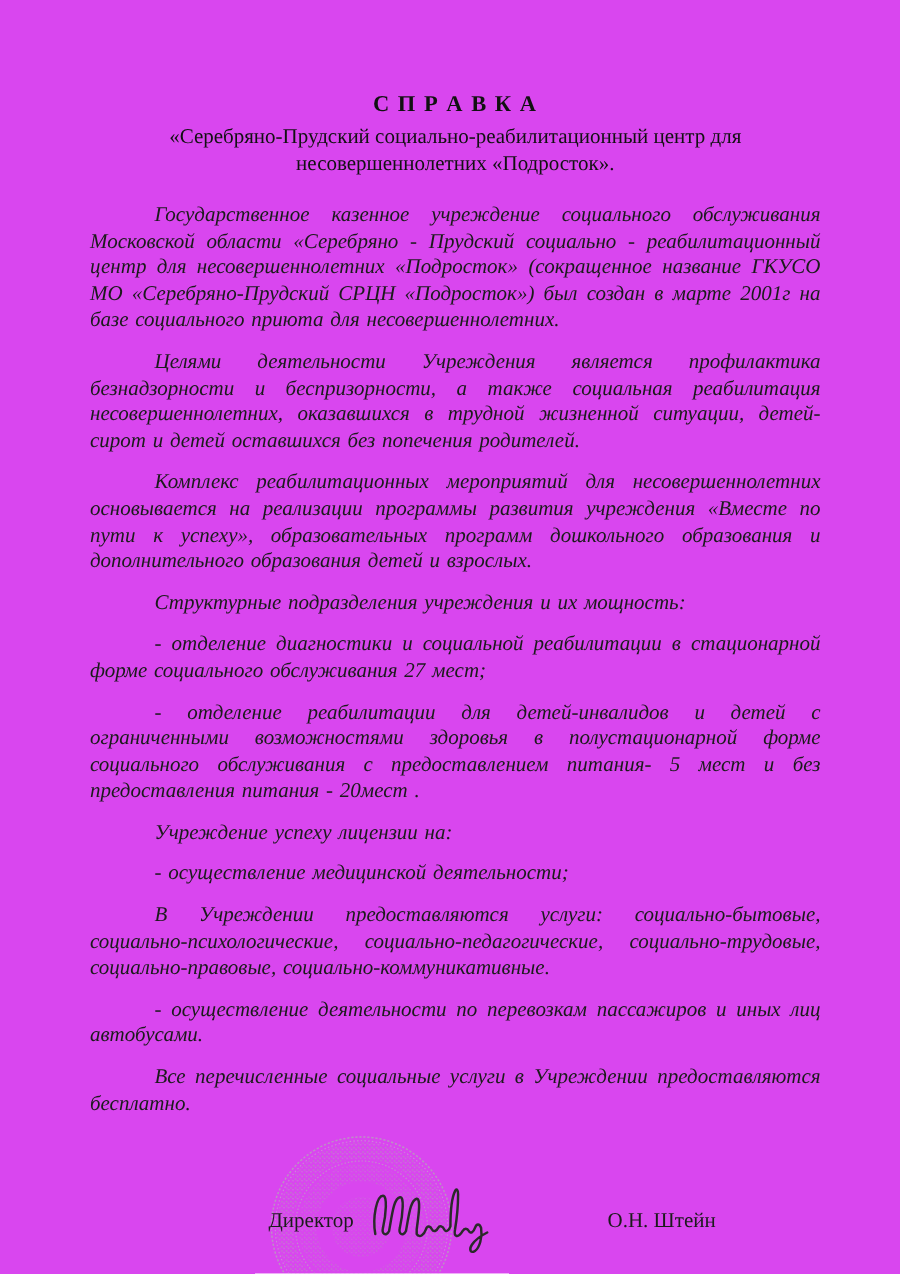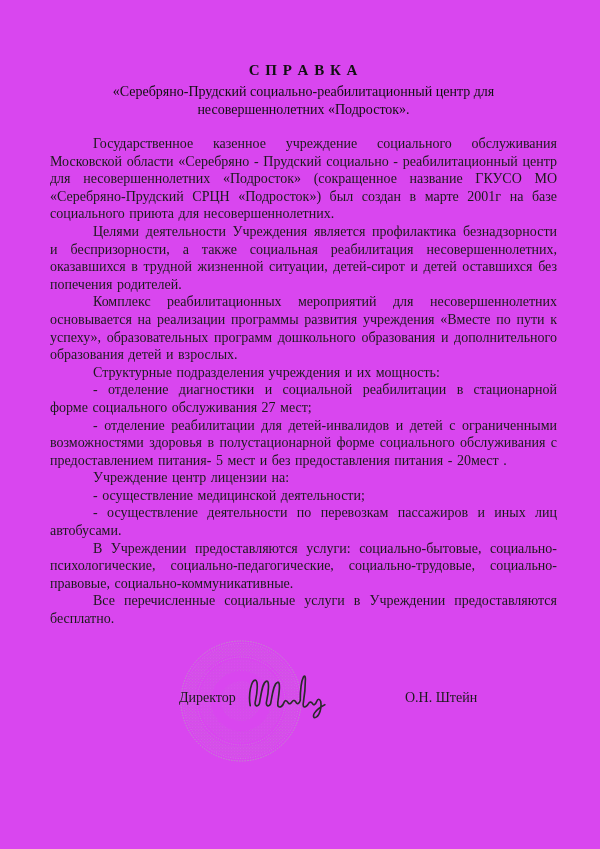--- a/index.html
+++ b/index.html
@@ -34,26 +34,27 @@
     max-width: 432px;
     font-size: 14px;
     font-weight: normal;
     line-height: 18px;
     color: #111111;
   }
   .doc-body {
     margin-top: 16px;
   }
   .doc-body p.para {
-    margin: 0;
+    margin: 10px;
     font-size: 14px;
     line-height: 17.6px;
     text-align: justify;
     text-indent: 43px;
     word-spacing: 1px;
+    font-style: italic;
   }
   .sig-row {
     position: relative;
     height: 140px;
     margin-top: 30px;
     font-size: 14px;
   }
   .sig-role {
     position: absolute;
     left: 85px;
@@ -91,24 +92,24 @@
     <div class="doc-subtitle">«Серебряно-Прудский социально-реабилитационный центр для несовершеннолетних «Подросток».</div>
   </div>
 
   <div class="doc-body">
       <p class="para">Государственное казенное учреждение социального обслуживания Московской области «Серебряно - Прудский социально - реабилитационный центр для несовершеннолетних «Подросток» (сокращенное название ГКУСО МО «Серебряно-Прудский СРЦН «Подросток») был создан в марте 2001г на базе социального приюта для несовершеннолетних.</p>
       <p class="para">Целями деятельности Учреждения является профилактика безнадзорности и беспризорности, а также социальная реабилитация несовершеннолетних, оказавшихся в трудной жизненной ситуации, детей-сирот и детей оставшихся без попечения родителей.</p>
       <p class="para">Комплекс реабилитационных мероприятий для несовершеннолетних основывается на реализации программы развития учреждения «Вместе по пути к успеху», образовательных программ дошкольного образования и дополнительного образования детей и взрослых.</p>
       <p class="para">Структурные подразделения учреждения и их мощность:</p>
       <p class="para">- отделение диагностики и социальной реабилитации в стационарной форме социального обслуживания 27 мест;</p>
       <p class="para">- отделение реабилитации для детей-инвалидов и детей с ограниченными возможностями здоровья в полустационарной форме социального обслуживания с предоставлением питания- 5 мест и без предоставления питания - 20мест .</p>
-      <p class="para">Учреждение центр лицензии на:</p>
+      <p class="para">Учреждение успеху лицензии на:</p>
       <p class="para">- осуществление медицинской деятельности;</p>
+      <p class="para">В Учреждении предоставляются услуги: социально-бытовые, социально-психологические, социально-педагогические, социально-трудовые, социально-правовые, социально-коммуникативные.</p>
       <p class="para">- осуществление деятельности по перевозкам пассажиров и иных лиц автобусами.</p>
-      <p class="para">В Учреждении предоставляются услуги: социально-бытовые, социально-психологические, социально-педагогические, социально-трудовые, социально-правовые, социально-коммуникативные.</p>
       <p class="para">Все перечисленные социальные услуги в Учреждении предоставляются бесплатно.</p>
     </div>
 
   <div class="sig-row">
 
     <span class="stamp-wrap">
       <svg width="126" height="126" viewBox="0 0 126 126" xmlns="http://www.w3.org/2000/svg">
         <defs>
           <pattern id="sp" width="3" height="3" patternUnits="userSpaceOnUse">
             <circle cx="1" cy="1" r="0.55" fill="#a6a6a6"></circle>

